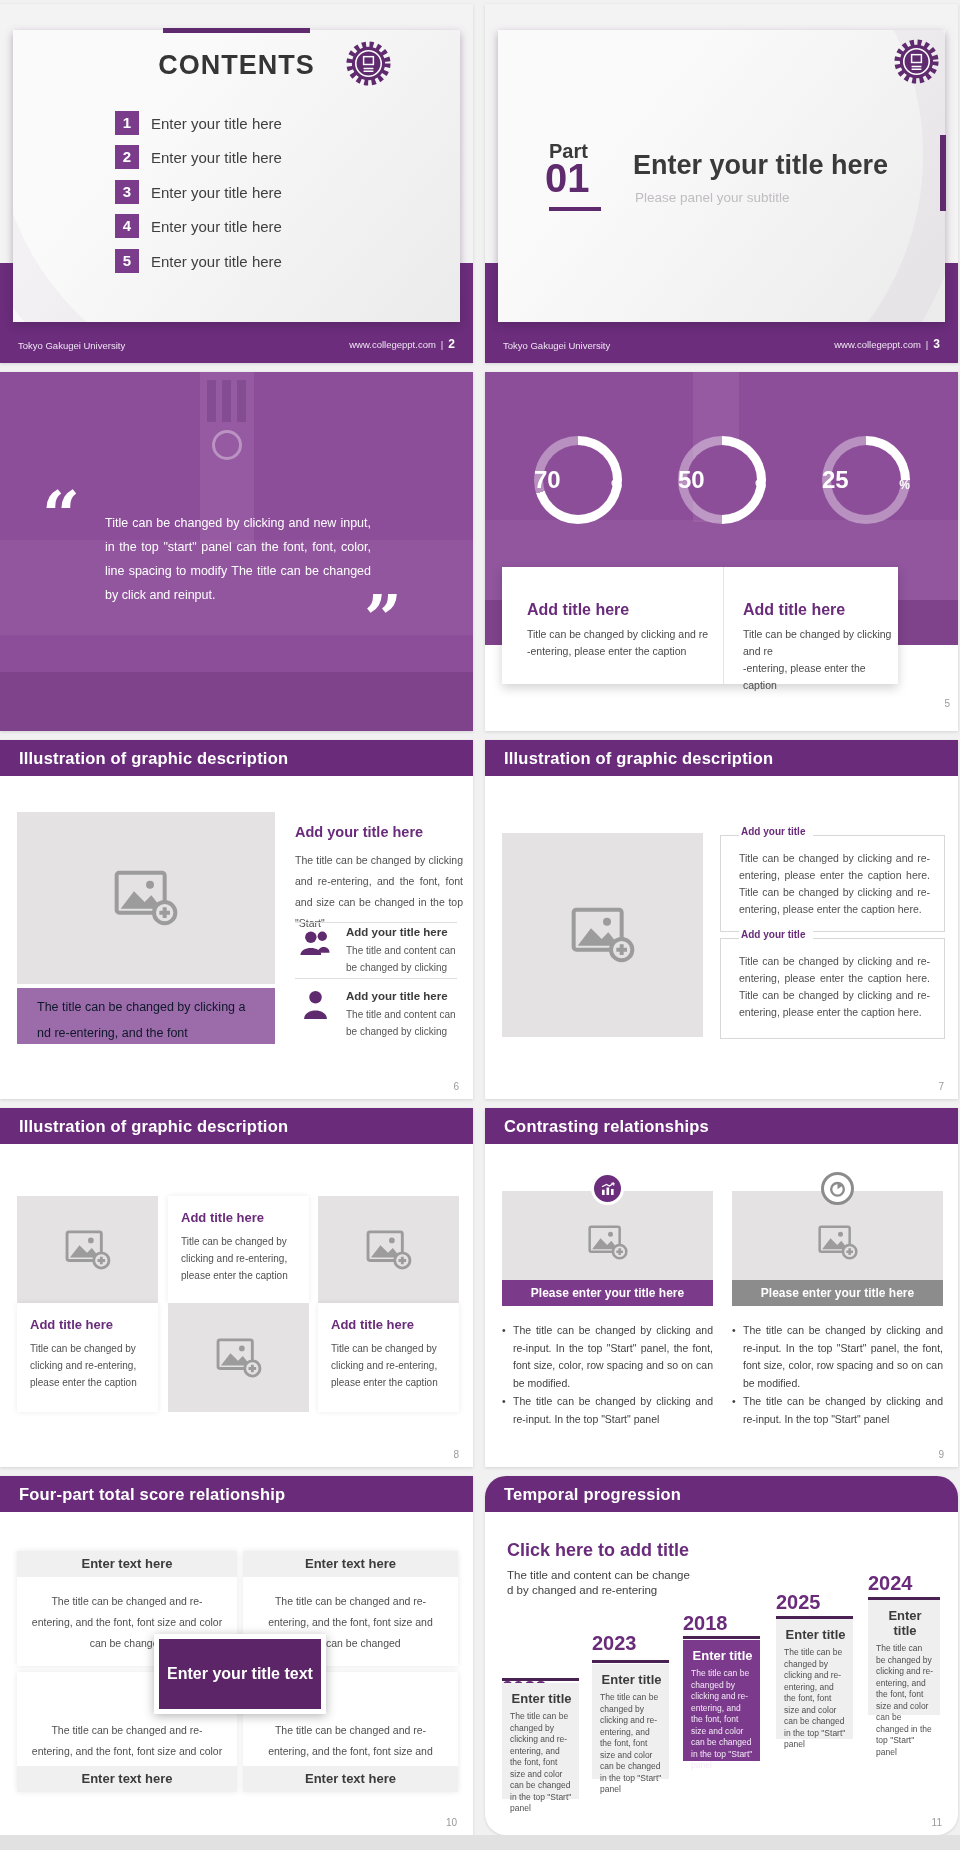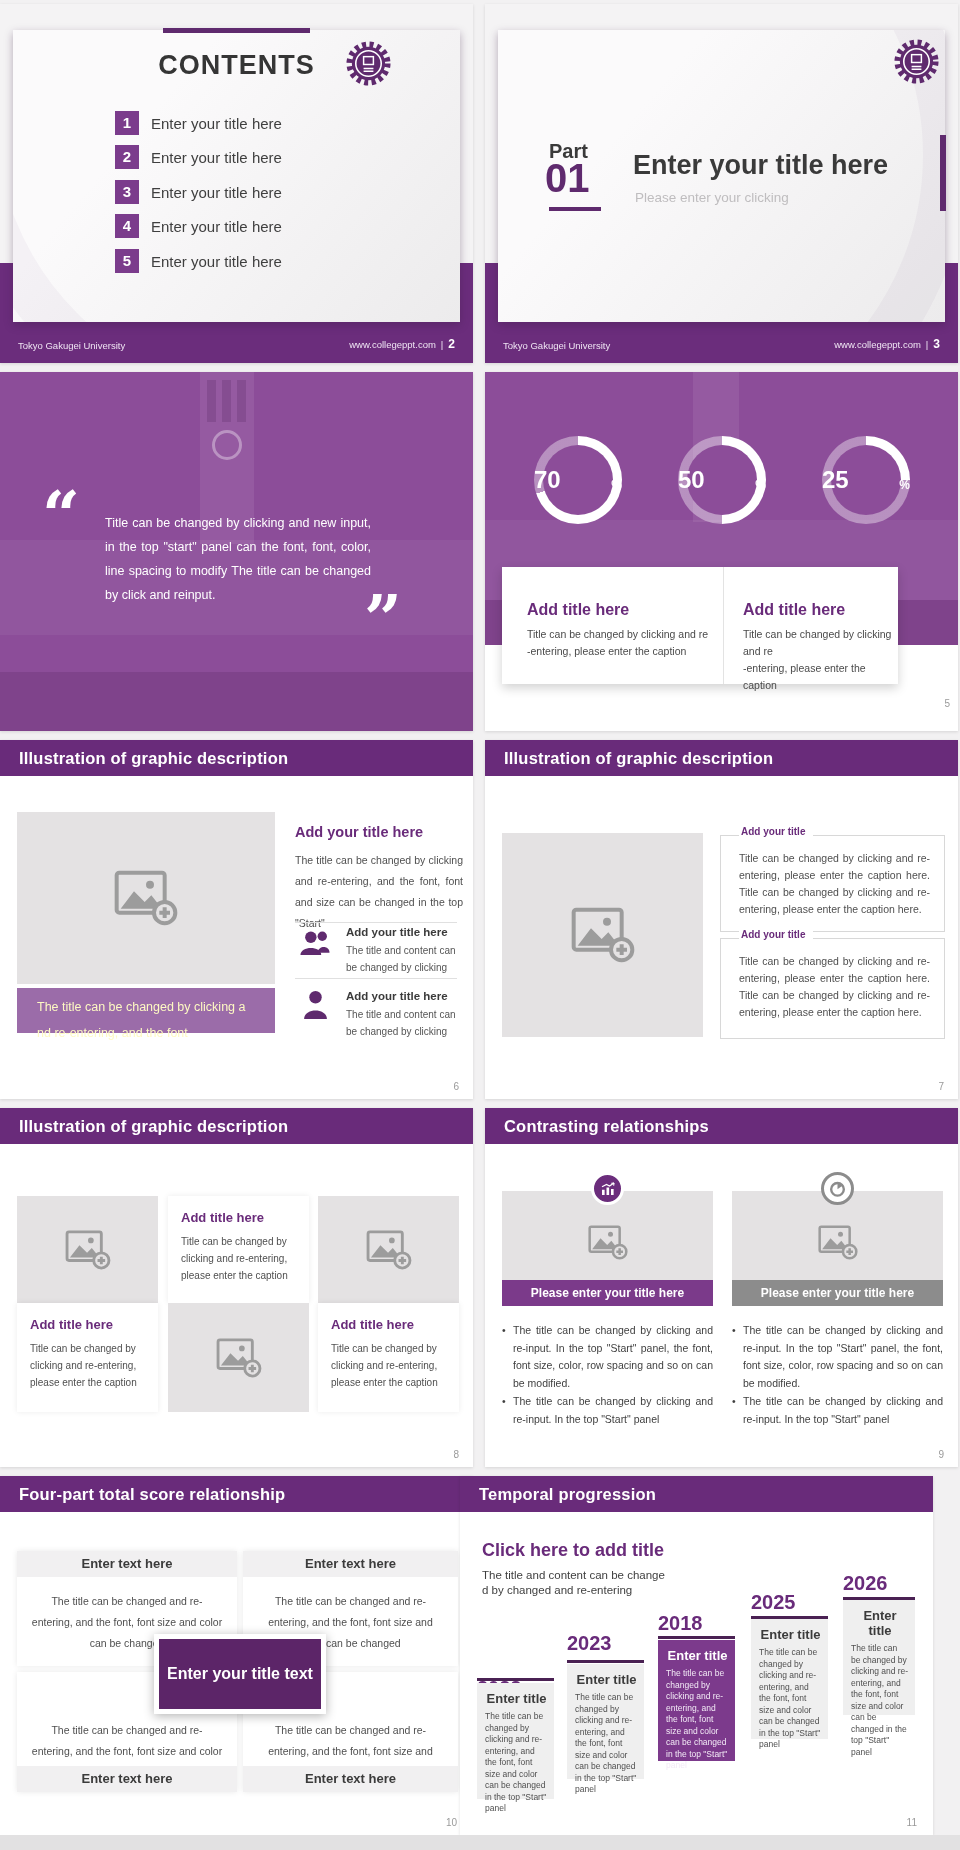--- a/index.html
+++ b/index.html
@@ -34,21 +34,21 @@
   .ring-in{position:absolute;left:9px;top:9px;width:70px;height:70px;border-radius:50%;background:var(--photo);}
   .ring-txt{position:absolute;left:0;top:0;width:88px;height:88px;display:flex;align-items:center;justify-content:space-between;color:#fff;font-weight:bold;font-size:24px;}
   .pct{font-size:12px;margin-top:9px;}
   .stat-card{position:absolute;left:17px;top:195px;width:396px;height:117px;background:#fff;box-shadow:0 4px 10px rgba(0,0,0,.18);display:flex;}
   .stat-col{box-sizing:border-box;padding-top:34px;}
   .stat-title{font-size:16px;font-weight:bold;color:var(--purpleText);margin-bottom:7px;}
   .stat-cap{font-size:10.5px;line-height:17px;color:#4a4a4a;}
   
   .p-title{font-weight:bold;color:var(--purpleText);}
   .cap{color:#4f4f4f;}
-  .soft-box{position:absolute;left:17px;top:248px;width:258px;height:45px;background:var(--soft);color:#fef9c3;font-size:12.5px;line-height:26px;padding:6px 0 0 20px;box-sizing:border-box;}
+  .soft-box{position:absolute;left:17px;top:248px;width:258px;height:56px;background:var(--soft);color:#0f172a;font-size:12.5px;line-height:26px;padding:6px 0 0 20px;box-sizing:border-box;}
   .divline{position:absolute;height:1px;background:#e0e0e0;}
   .outl-box{position:absolute;border:1px solid #d8d8d8;background:#fff;}
   .outl-title{position:absolute;left:18px;top:-10px;background:#fff;padding:0 8px 0 2px;font-size:10px;font-weight:bold;color:var(--purpleText);}
   .outl-cap{position:absolute;left:18px;right:14px;top:14px;font-size:10.5px;line-height:17px;color:#4f4f4f;text-align:justify;}
   .txt-cell{position:absolute;background:#fff;box-shadow:0 0 6px rgba(0,0,0,.08);box-sizing:border-box;padding:14px 10px 0 13px;}
   .txt-cell .t{font-size:13px;font-weight:bold;color:var(--purpleText);margin-bottom:8px;}
   .txt-cell .c{font-size:10px;line-height:17px;color:#4f4f4f;}
   .badge{position:absolute;width:33px;height:33px;border-radius:50%;display:flex;align-items:center;justify-content:center;box-sizing:border-box;}
   .banner{position:absolute;height:26px;line-height:26px;text-align:center;color:#fff;font-size:12px;font-weight:bold;}
   .bullets{position:absolute;font-size:10.5px;line-height:17.5px;color:#3f3f3f;text-align:justify;}
@@ -124,21 +124,21 @@
         <circle cx="24" cy="24" r="13" fill="none" stroke="#fff" stroke-width="1.6"></circle>
         <rect x="19" y="17" width="10" height="8" fill="none" stroke="#fff" stroke-width="1.5"></rect>
         <path d="M19 29 h10 M19 32 h10" stroke="#fff" stroke-width="1.5"></path>
       </svg>
     </div>
     <div class="abs" style="left:455px;top:131px;width:6px;height:76px;background:var(--accent);"></div>
     <div class="abs" style="left:64px;top:136px;font-size:20px;font-weight:bold;color:#3a3a3a;">Part</div>
     <div class="abs" style="left:60px;top:152px;font-size:40px;line-height:44px;font-weight:bold;color:var(--accent);">01</div>
     <div class="abs" style="left:64px;top:203px;width:52px;height:4px;background:var(--accent);"></div>
     <div class="abs" style="left:148px;top:146px;font-size:27px;font-weight:bold;color:#3a3a3a;">Enter your title here</div>
-    <div class="abs" style="left:150px;top:186px;font-size:13.5px;color:#bfbdbf;">Please enter your clicking</div>
+    <div class="abs" style="left:150px;top:186px;font-size:13.5px;color:#bfbdbf;">Please panel your subtitle</div>
     <div class="footer-left">Tokyo Gakugei University</div>
     <div class="footer-right">
       <span>www.collegeppt.com</span>
       <span>|</span>
       <span class="footer-page">3</span>
     </div>
   </div>
 
   <div class="cell photo-bg" style="left:0;top:372px;">
     <div class="tower" style="left:200px;top:0;width:54px;height:172px;"></div>
@@ -373,21 +373,21 @@
       <div class="quad-strip" style="bottom:0;">Enter text here</div>
     </div>
     <div class="quad" style="left:243px;top:196px;width:215px;height:120px;">
       <div class="quad-cap" style="top:48px;">The title can be changed and re-entering, and the font, font size and color can be changed</div>
       <div class="quad-strip" style="bottom:0;">Enter text here</div>
     </div>
     <div class="center-box">Enter your title text</div>
     <div class="pagenum" style="right:16px;">10</div>
   </div>
 
-  <div class="cell" style="left:460px;top:1476px;">
+  <div class="cell" style="left:485px;top:1476px;border-radius:21px;">
     <div class="slide-header">Temporal progression</div>
     <div class="abs p-title" style="left:22px;top:64px;font-size:18px;">Click here to add title</div>
     <div class="abs" style="left:22px;top:92px;font-size:11.5px;line-height:15px;color:#3f3f3f;">
       <span style="display:block;">The title and content can be change</span>
       <span style="display:block;">d by changed and re-entering</span>
     </div>
 
     <div class="year" style="left:17px;top:173px;margin-top:28px;">2022</div>
     <div class="yline" style="left:17px;top:202px;width:77px;"></div>
     <div class="ybox" style="left:17px;top:207px;width:77px;height:116px;">
@@ -409,21 +409,21 @@
       <div class="c">The title can be changed by clicking and re-entering, and the font, font size and color can be changed in the top "Start" panel</div>
     </div>
 
     <div class="year" style="left:291px;top:115px;">2025</div>
     <div class="yline" style="left:291px;top:140px;width:77px;"></div>
     <div class="ybox" style="left:291px;top:143px;width:77px;height:120px;">
       <div class="t">Enter title</div>
       <div class="c">The title can be changed by clicking and re-entering, and the font, font size and color can be changed in the top "Start" panel</div>
     </div>
 
-    <div class="year" style="left:383px;top:96px;">2026</div>
+    <div class="year" style="left:383px;top:96px;">2024</div>
     <div class="yline" style="left:383px;top:121px;width:72px;"></div>
     <div class="ybox" style="left:383px;top:124px;width:72px;height:115px;">
       <div class="t">Enter title</div>
       <div class="c">The title can be changed by clicking and re-entering, and the font, font size and color can be changed in the top "Start" panel</div>
     </div>
     <div class="pagenum" style="right:16px;">11</div>
   </div>
 
   <div class="bottom-strip"></div>
 </div>

